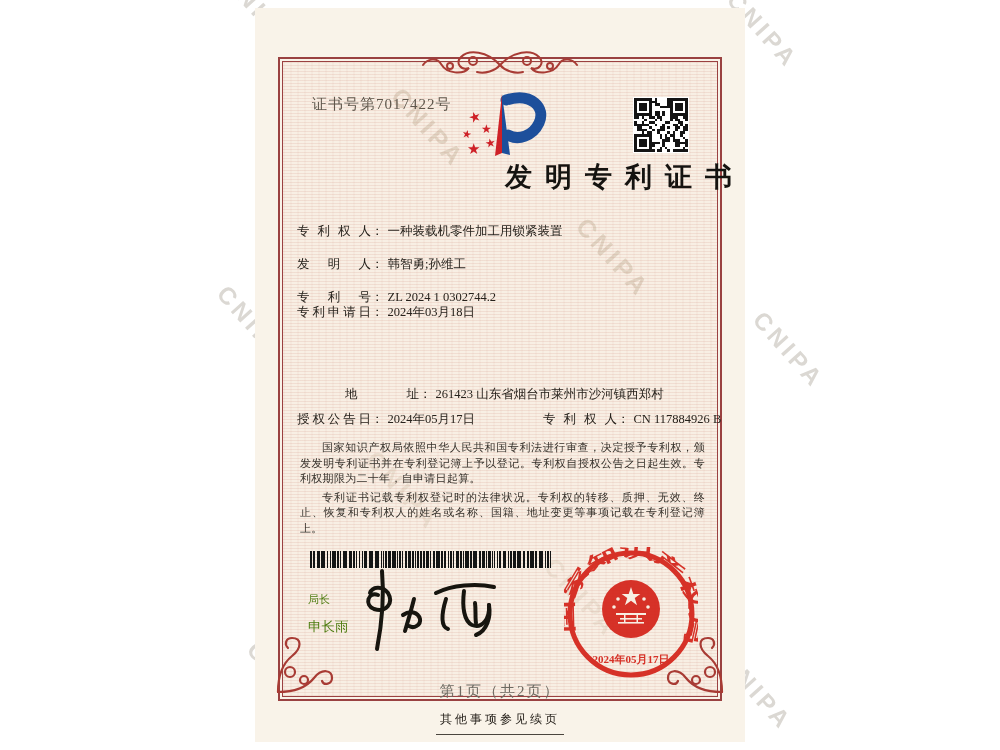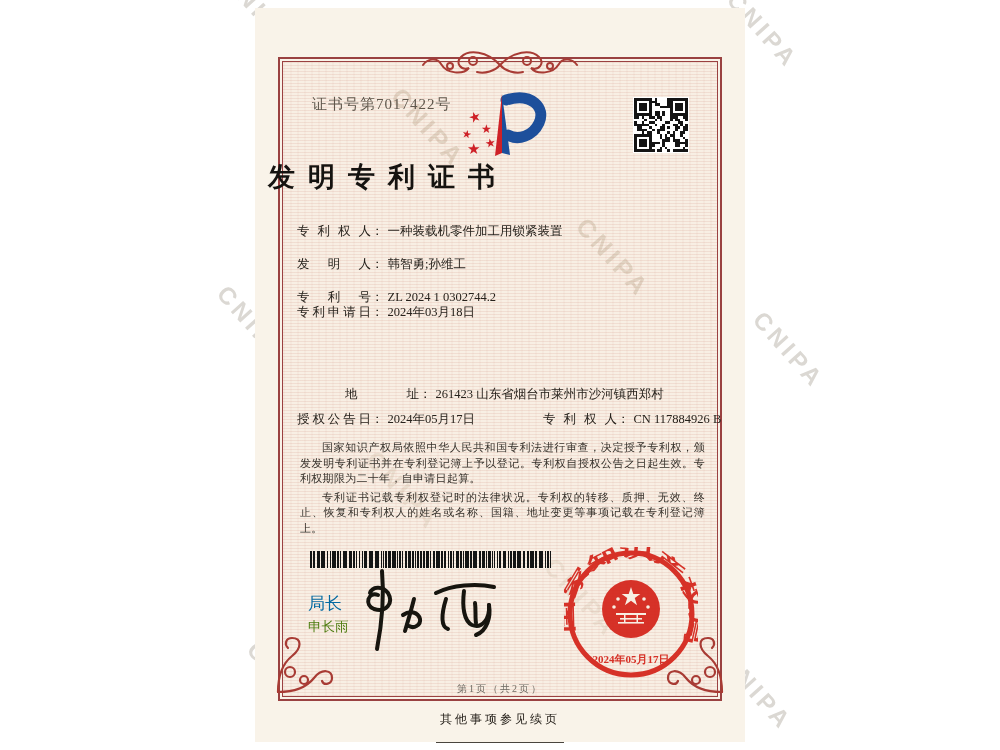--- a/index.html
+++ b/index.html
@@ -20,39 +20,39 @@
   .frame-inner{position:absolute;left:2px;top:2px;right:2px;bottom:2px;border:1px solid #9a4141;
          background:
            repeating-linear-gradient(180deg, rgba(198,122,106,0.15) 0px, rgba(198,122,106,0.15) 1px, rgba(0,0,0,0) 1px, rgba(0,0,0,0) 3px),
            repeating-linear-gradient(90deg, rgba(198,122,106,0.05) 0px, rgba(198,122,106,0.05) 2px, rgba(0,0,0,0) 2px, rgba(0,0,0,0) 7px),
            #f8efe4;}
   .ornament-top{position:absolute;left:50%;top:39px;transform:translateX(-50%);z-index:2;}
   .ornament-corner{position:absolute;z-index:2;}
   .cert-no{position:absolute;left:57px;top:87px;font-size:15px;color:#5f574c;letter-spacing:1px;z-index:2;}
   .logo{position:absolute;left:197px;top:82px;width:96px;height:76px;z-index:2;}
   .qr{position:absolute;left:378px;top:89px;width:54px;height:54px;z-index:2;background:#fff;padding:1px;}
-  .title{position:absolute;left:0;top:151px;width:100%;text-align:left;font-size:27px;font-weight:bold;
+  .title{position:absolute;left:0;top:151px;width:100%;text-align:right;font-size:27px;font-weight:bold;
          letter-spacing:13px;padding-left:13px;box-sizing:border-box;color:#151310;z-index:2;}
   .field-row{position:absolute;left:42px;font-size:12.5px;color:#27221c;z-index:2;white-space:nowrap;}
   .flabel{display:inline-block;width:74px;text-align:justify;text-align-last:justify;vertical-align:bottom;}
   .colon{display:inline-block;}
   .fvalue{display:inline-block;margin-left:4px;}
   .grant2{position:absolute;left:246px;top:0;}
   .body-text{position:absolute;left:45px;top:432px;width:405px;font-size:11px;line-height:15.5px;
              color:#35302a;text-align:justify;z-index:2;}
   .body-text p{margin:0 0 3px 0;text-indent:2em;letter-spacing:0.3px;}
   .barcode{position:absolute;left:55px;top:543px;width:245px;height:17px;z-index:2;}
-  .signoff-title{position:absolute;left:53px;top:584px;font-size:17px;color:#0369a1;z-index:2;}
+  .signoff-title{position:absolute;left:53px;top:584px;font-size:11px;color:#4d7c0f;z-index:2;}
   .signoff-name{position:absolute;left:53px;top:610px;font-size:13.5px;color:#4d7c0f;z-index:2;}
   .signature{position:absolute;left:93px;top:557px;z-index:2;}
   .seal{position:absolute;left:309px;top:539px;width:134px;height:134px;z-index:3;opacity:0.95;}
-  .page-ind{position:absolute;left:0;top:674px;width:100%;text-align:center;font-size:10px;
+  .page-ind{position:absolute;left:0;top:674px;width:100%;text-align:center;font-size:15px;
             color:#6e6a62;letter-spacing:2px;z-index:2;}
   .footer-note{position:absolute;left:0;top:703px;width:100%;text-align:center;font-size:12px;color:#26211b;z-index:2;}
-  .footer-note span{display:inline-block;border-bottom:1px solid #4a453e;padding:0 4px 14px 4px;letter-spacing:3px;font-family:Liberation Serif, serif;}
+  .footer-note span{display:inline-block;border-bottom:1px solid #4a453e;padding:0 4px 6px 4px;letter-spacing:3px;font-family:Liberation Serif, serif;}
 </style>
 </head>
 <body>
 
 <div class="canvas">
 
   <div class="wm-out" style="left:212px;top:-4px;">CNIPA</div>
   <div class="wm-out" style="left:716px;top:16px;">CNIPA</div>
   <div class="wm-out" style="left:206px;top:310px;">CNIPA</div>
   <div class="wm-out" style="left:742px;top:336px;">CNIPA</div>

